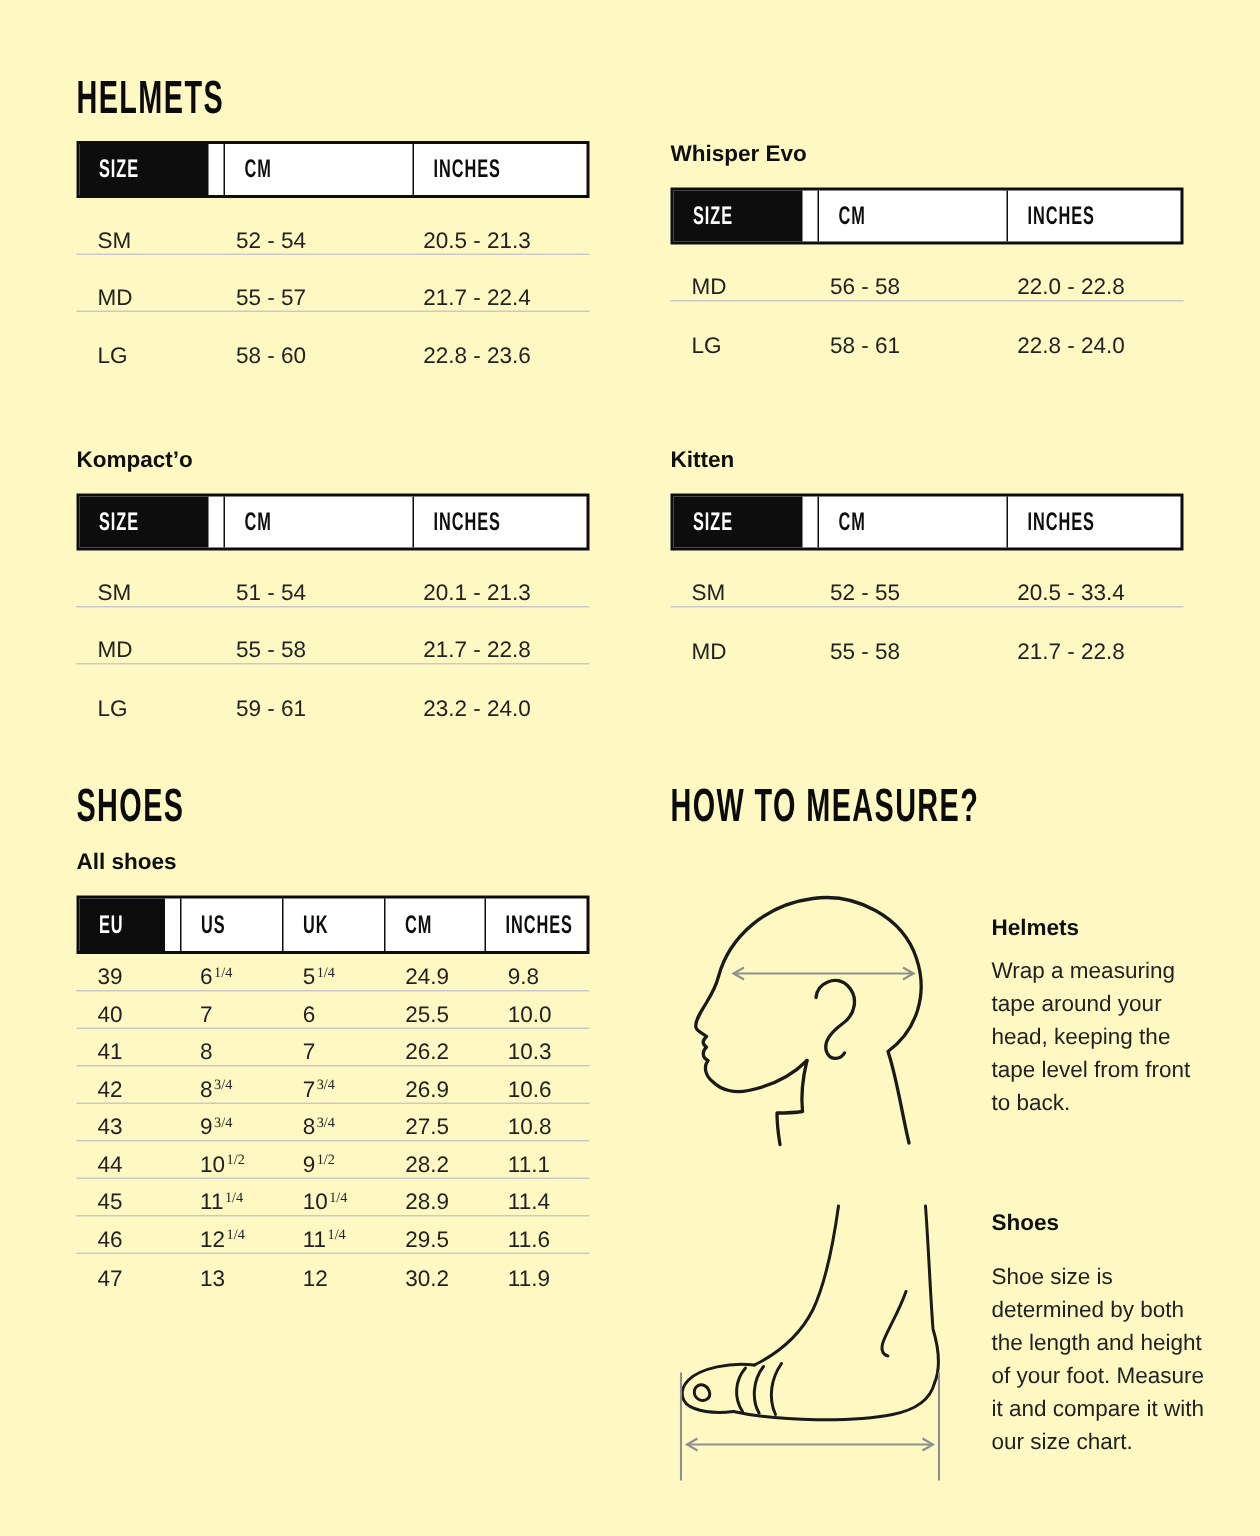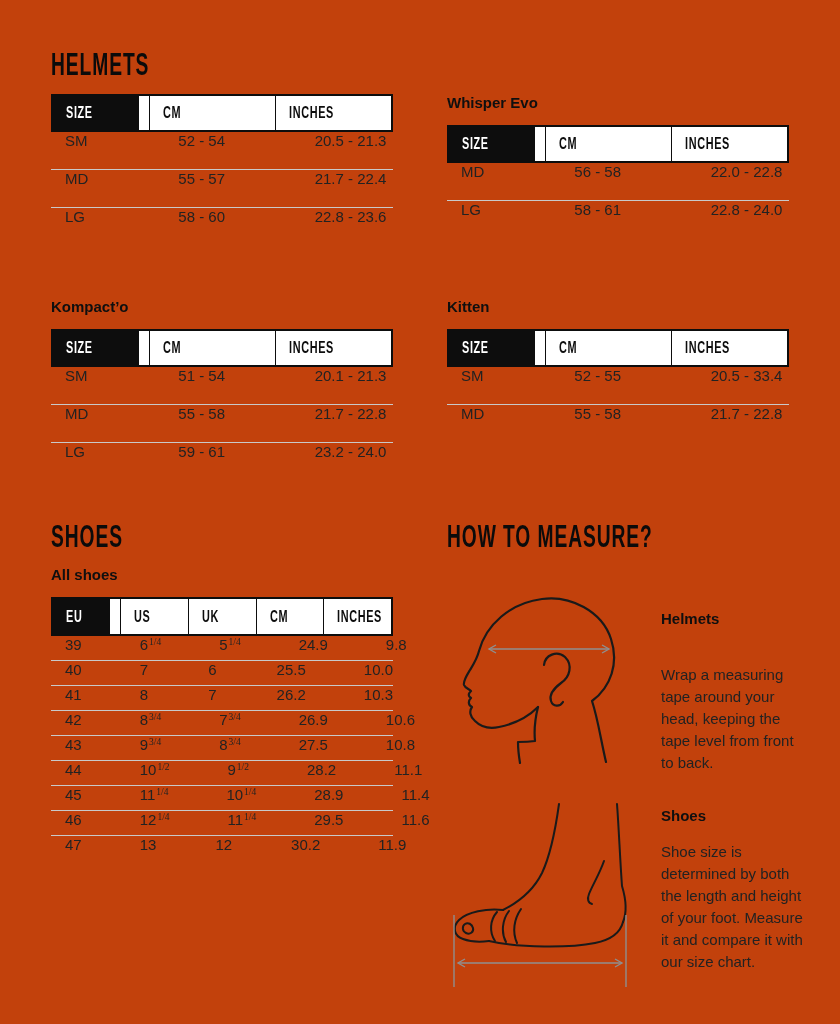--- a/index.html
+++ b/index.html
@@ -1,17 +1,17 @@
 <!DOCTYPE html>
 <html><head>
 <meta charset="utf-8">
 <style>
   html,body{margin:0;padding:0;background:#fff;}
   .page{
-    position:relative;width:840px;height:1024px;background:#c2410c;overflow:hidden;
+    position:relative;width:840px;height:1024px;background:#fef9c3;overflow:hidden;
     font-family:"Liberation Sans",sans-serif;color:#222;
   }
   .abs{position:absolute;}
   
   .title{
     font-weight:bold;font-size:31px;line-height:30px;color:#0b0b0b;
     letter-spacing:1.5px;white-space:nowrap;
     transform:scaleX(0.62);transform-origin:left top;
   }
   .subtitle{
@@ -29,23 +29,22 @@
     padding-left:13px;overflow:visible;
   }
   .th + .th{border-left:1px solid #0d0d0d;}
   .th.dark{background:#0d0d0d;border-left:none;}
   .cond{
     font-weight:bold;font-size:17px;color:#0d0d0d;letter-spacing:1px;white-space:nowrap;
     transform:scaleX(0.64);transform-origin:left center;
   }
   .th.dark .cond{color:#ffffff;}
   .trow{
-    display:flex;align-items:flex-start;height:38px;box-sizing:border-box;
+    display:flex;align-items:flex-end;height:38px;box-sizing:border-box;
     border-bottom:1px solid #c9c9c9;
-    gap:44px;
   }
   .trow.srow{height:25px;}
   .trow:last-child{border-bottom:none;}
   .td{
     box-sizing:border-box;padding-left:14px;font-size:15px;color:#222;white-space:nowrap;
   }
   .hc1{width:27%;} .hc2{width:36.5%;} .hc3{width:36.5%;}
   .sc{width:20%;}
   .frac{font-size:9.5px;position:relative;top:-5.5px;margin-left:1px;letter-spacing:0;font-family:Liberation Serif, serif;}
   
@@ -278,21 +277,21 @@
       <g fill="none" stroke="#8f8f8f" stroke-width="1.4">
         <line x1="31" y1="54" x2="151" y2="54"></line>
         <path d="M38 50 L31 54 L38 58"></path>
         <path d="M144 50 L151 54 L144 58"></path>
       </g>
     </svg>
   </div>
 
   <div class="abs" style="left:661px;top:608px;width:136px;">
     <p class="mlabel">Helmets</p>
-    <p class="mtext" style="margin-top:35px;">Wrap a measuring tape around your head, keeping the tape level from front to back.</p>
+    <p class="mtext" style="margin-top:8px;">Wrap a measuring tape around your head, keeping the tape level from front to back.</p>
   </div>
 
   <div class="abs" style="left:445px;top:791px;">
     <svg width="200" height="200" viewBox="0 0 200 200">
       <g fill="none" stroke="#1a1a1a" stroke-width="2" stroke-linecap="round" stroke-linejoin="round">
         <path d="M114 13 C110 42 105 65 97 82 C88 100 72 112 58 119"></path>
         <path d="M58 119 C42 117 22 121 14 129 C7 136 9 145 18 148 C26 151 36 151 44 150"></path>
         <path d="M20 133 C17 135 17 140 21 142 C25 144 29 141 28 137 C27 133 23 131 20 133"></path>
         <path d="M52 121 C45 129 44 141 50 150"></path>
         <path d="M64 120 C57 129 56 142 61 151"></path>

